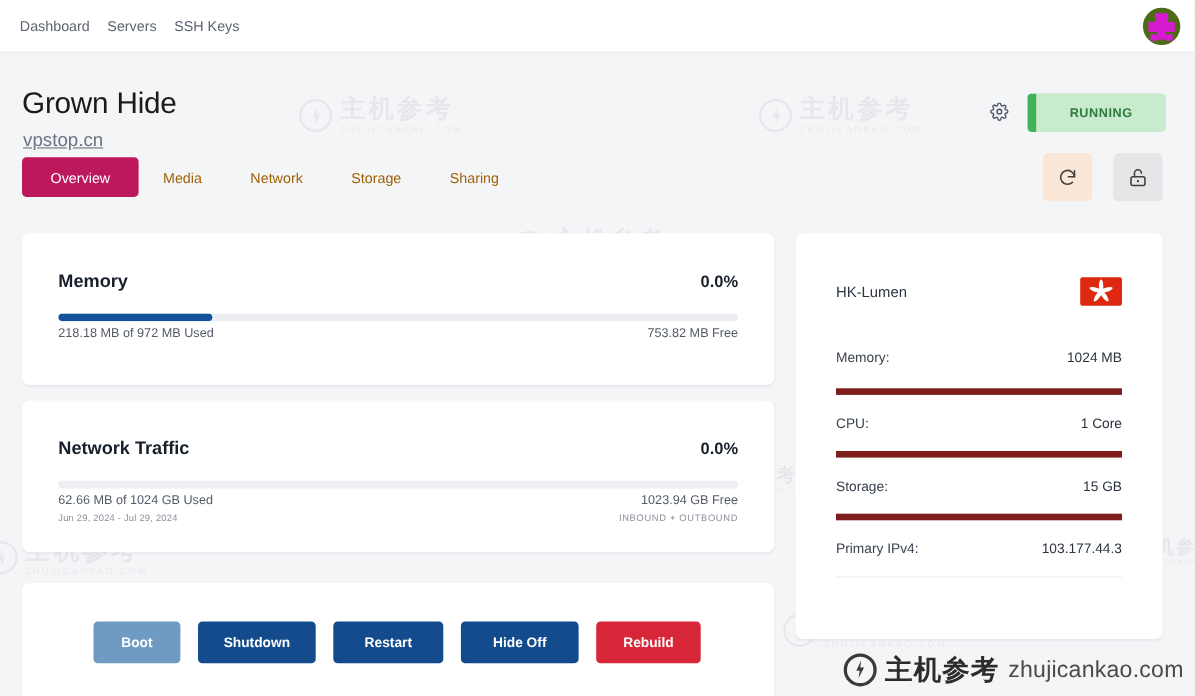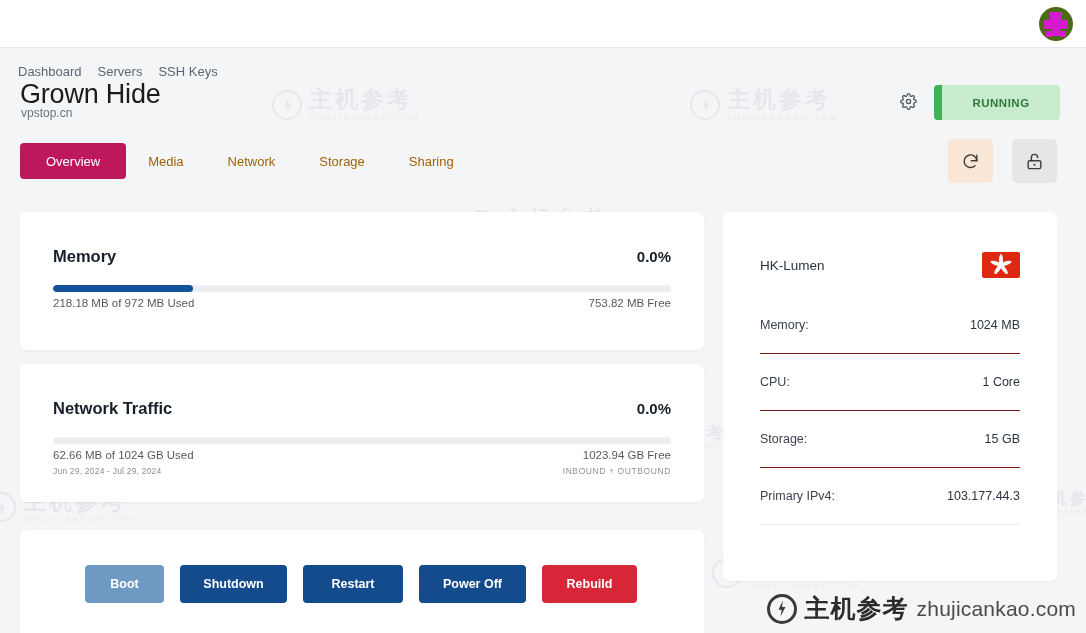--- a/index.html
+++ b/index.html
@@ -77,43 +77,43 @@
   }
   .wm-main .m-en { font-size: 21px; color: #4a4a4a; letter-spacing: .2px; }
 
   
   .topnav {
     position: absolute; left: 0; top: 0; width: 1086px; height: 48px;
     background: #fff; border-bottom: 1px solid #e6e8ea; z-index: 5;
   }
   .nav-links { position: absolute; left: 18px; top: 16px; display: flex; gap: 16px; }
   .nav-links a {
-    font-size: 13px; color: #5d6572; text-decoration: none; white-space: nowrap; margin-top: 48px;
+    font-size: 13px; color: #5d6572; text-decoration: none; white-space: nowrap;
   }
   .avatar {
     position: absolute; right: 13px; top: 7px; width: 34px; height: 34px;
     border-radius: 50%; background: #4d6b17; overflow: hidden;
   }
   .avatar i { position: absolute; background: #d61ad0; display: block; }
   .av1 { left: 11px; top: 5px;  width: 12px; height: 8px; }
   .av2 { left: 5px;  top: 13px; width: 8px;  height: 9px; }
   .av3 { left: 21px; top: 13px; width: 8px;  height: 9px; }
   .av4 { left: 13px; top: 13px; width: 8px;  height: 16px; }
   .av5 { left: 7px;  top: 24px; width: 6px;  height: 6px; }
   .av6 { left: 21px; top: 24px; width: 6px;  height: 6px; }
 
   
   .hdr-title {
     position: absolute; left: 20px; top: 79px;
     font-size: 27px; font-weight: 400; color: #1b1b1b; letter-spacing: -.2px;
     z-index: 6;
   }
   .hdr-sub {
-    position: absolute; left: 21px; top: 106px;
-    font-size: 12px; color: #6b7280; z-index: 6;
+    position: absolute; left: 21px; top: 118px;
+    font-size: 17px; color: #6b7280; z-index: 6; text-decoration: underline;
   }
   .gear-btn { position: absolute; left: 900px; top: 93px; z-index: 6; cursor: pointer; }
   .status-badge {
     position: absolute; left: 934px; top: 85px; width: 126px; height: 35px;
     background: #c8eacd; border-radius: 4px; overflow: hidden;
     display: flex; align-items: center; justify-content: center; z-index: 6; text-align: right;
   }
   .status-badge::before {
     content: ""; position: absolute; left: 0; top: 0; width: 8px; height: 100%;
     background: #42b157;
@@ -203,21 +203,21 @@
   }
   .flag-hk .petal:nth-child(1) { transform: translate(-50%,-100%) rotate(0deg); }
   .flag-hk .petal:nth-child(2) { transform: translate(-50%,-100%) rotate(72deg); }
   .flag-hk .petal:nth-child(3) { transform: translate(-50%,-100%) rotate(144deg); }
   .flag-hk .petal:nth-child(4) { transform: translate(-50%,-100%) rotate(216deg); }
   .flag-hk .petal:nth-child(5) { transform: translate(-50%,-100%) rotate(288deg); }
 
   .spec-list { position: absolute; left: 37px; right: 37px; top: 84px; }
   .spec-row {
     height: 57px; display: flex; align-items: center; justify-content: space-between;
-    border-top: 1px solid #7f1d1d;
+    border-top: 6px solid #7f1d1d;
   }
   .spec-row:first-child { border-top: none; }
   .spec-row .k { font-size: 12.5px; color: #3b434e; }
   .spec-row .v { font-size: 12.5px; color: #2b3440; }
   .spec-end { border-top: 1px solid #eceef0; height: 1px; }
 </style>
 </head>
 <body>
 
 <div class="page">
@@ -402,21 +402,21 @@
         <div class="sub caps">INBOUND + OUTBOUND</div>
       </div>
     </div>
   </div>
 
   <div class="card card-act">
     <div class="actions">
       <button class="act-btn boot" style="background: rgb(110, 154, 196);">Boot</button>
       <button class="act-btn shut" style="background: rgb(19, 75, 140);">Shutdown</button>
       <button class="act-btn restart" style="background: rgb(19, 75, 140);">Restart</button>
-      <button class="act-btn power" style="background: rgb(19, 75, 140);">Power Off</button>
+      <button class="act-btn power" style="background: rgb(19, 75, 140);">Hide Off</button>
       <button class="act-btn rebuild" style="background: rgb(215, 38, 56);">Rebuild</button>
     </div>
   </div>
 
   <div class="card card-side">
     <div class="side-top">
       <div class="loc">HK-Lumen</div>
       <div class="flag-hk">
         <span class="petal"></span>
           <span class="petal"></span>

